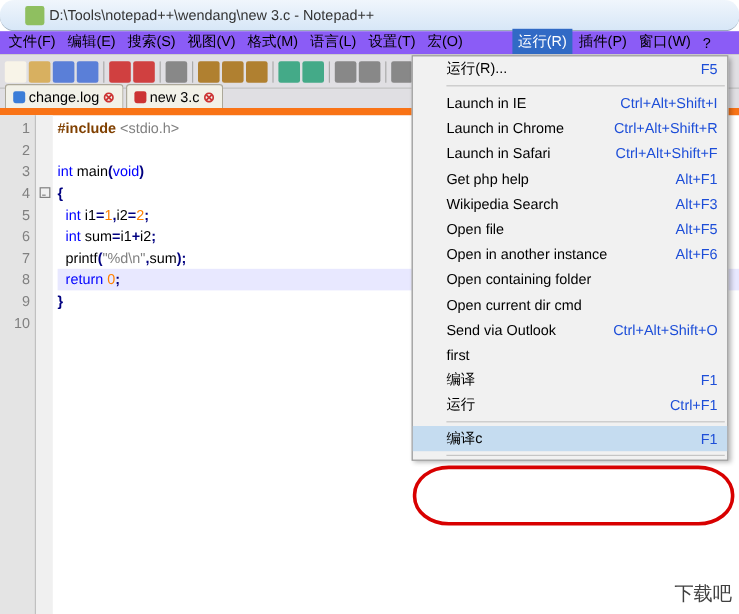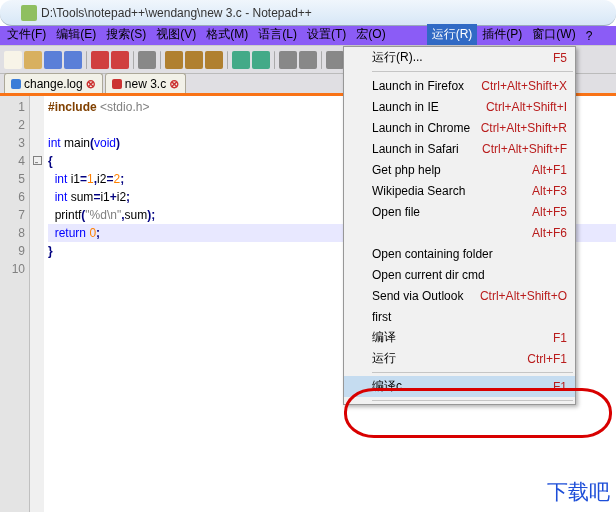--- a/index.html
+++ b/index.html
@@ -6,41 +6,41 @@
   body { background:#fff; width:616px; height:512px; overflow:hidden; position:relative; }
   .titlebar { height:26px; background:linear-gradient(#f0f6fc,#d7e7f7); display:flex; align-items:center; padding:0 21px; border-bottom:1px solid #9ab;border-radius:12px; }
   .titlebar .ico { width:16px; height:16px; background:#8fbf60; border-radius:2px; margin-right:4px; display:inline-block; }
   .titlebar .txt { color:#333; }
   .menubar { height:20px; background:#8b5cf6; display:flex; align-items:flex-end; padding:0 2px; border-bottom:1px solid #ccc; }
   .menubar .mi { padding:2px 5px; cursor:default; }
   .menubar .mi.active { background:#316ac5; color:#fff;margin-left:36px; }
   .toolbar { height:28px; background:#e0dfe3; display:flex; align-items:center; padding:0 4px; gap:2px; border-bottom:1px solid #bbb; }
   .tb { width:18px; height:18px; border-radius:2px; display:inline-block; }
   .tb.sep { width:1px; height:18px; background:#aaa; margin:0 2px; }
-  .tabbar { height:22px; background:#e0dfe3; display:flex; align-items:flex-end; padding:0 4px; gap:2px; border-bottom:3px solid #f97316; }
+  .tabbar { height:22px; background:#e0dfe3; display:flex; align-items:flex-end; padding:0 4px; gap:2px; border-bottom:6px solid #f97316; }
   .tab { height:20px; padding:2px 6px; display:flex; align-items:center; gap:3px; background:#f2f1e8; border:1px solid #aca899; border-bottom:none; border-radius:3px 3px 0 0; font-size:11px; }
   .tab .dot { width:10px;height:10px;background:#c33;border-radius:2px;display:inline-block; }
   .tab .blue { background:#3b7dd8; }
   .tab .x { color:#c33;font-weight:bold; }
   .editor { display:flex; position:absolute; top:96px; left:0; right:0; bottom:0; }
   .gutter { width:30px; background:#e4e4e4; text-align:right; padding:2px 4px 0 0; color:#808080; font-family:Consolas,monospace; font-size:13px; line-height:18px; border-right:1px solid #c0c0c0; }
   .fold { width:14px; background:#f0f0f0; padding-top:2px; font-family:Consolas,monospace; font-size:11px; line-height:18px; color:#808080; text-align:center; }
   .fold .box { width:9px;height:9px;border:1px solid #808080;display:inline-block;position:relative; }
   .fold .box::before { content:"-"; position:absolute; left:1px; top:-4px; }
   .code { flex:1; padding:2px 0 0 4px; font-family:Consolas,"Courier New",monospace; font-size:13px; line-height:18px; white-space:pre; }
   .code .line { height:18px; }
   .code .line.hl { background:#e8e8ff; }
   .kw { color:#0000ff; } .pp { color:#804000;font-weight:bold; } .str { color:#808080;text-align:center; } .num { color:#ff8000; } .op { color:#000080;font-weight:bold; }
-  .menu { position:absolute; top:46px; left:343px; width:233px; background:#f1f1f1; border:1px solid #979797; box-shadow:2px 2px 4px rgba(0,0,0,.3); }
+  .menu { position:absolute; top:46px; left:343px; width:264px; background:#f1f1f1; border:1px solid #979797; box-shadow:2px 2px 4px rgba(0,0,0,.3); }
   .menu .row { height:21px; display:flex; align-items:center; padding:0 8px 0 28px; position:relative; color:#000; }
   .menu .row.sel { background:#c5dcf0; }
-  .menu .row .sc { margin-left:auto; color:#b91c1c; }
+  .menu .row .sc { margin-left:auto; color:#1d4ed8; }
   .menu .sep { height:1px; background:#c5c5c5; margin:3px 2px 3px 28px; }
   .circled { position:absolute; top:388px; left:344px; width:268px; height:50px; border:3px solid #d80000; border-radius:30px/24px; pointer-events:none; }
-  .wm { position:absolute; right:6px; bottom:6px; color:#1d4ed8; font-size:21px; font-family:"KaiTi",serif; pointer-events:none; }
+  .wm { position:absolute; right:6px; bottom:6px; color:#404040; font-size:16px; font-family:"KaiTi",serif; pointer-events:none; }
 </style>
 </head>
 <body>
 
 <div class="titlebar">
   <span class="ico"></span>
   <span class="txt">D:\Tools\notepad++\wendang\new  3.c - Notepad++</span>
 </div>
 
 <div class="menubar" id="menubar">
@@ -132,24 +132,20 @@
   <div class="code" id="code"><div class="line"><span class="pp">#include</span> <span class="str">&lt;stdio.h&gt;</span></div><div class="line">&nbsp;</div><div class="line"><span class="kw">int</span> main<span class="op">(</span><span class="kw">void</span><span class="op">)</span></div><div class="line"><span class="op">{</span></div><div class="line">  <span class="kw">int</span> i1<span class="op">=</span><span class="num">1</span><span class="op">,</span>i2<span class="op">=</span><span class="num">2</span><span class="op">;</span></div><div class="line">  <span class="kw">int</span> sum<span class="op">=</span>i1<span class="op">+</span>i2<span class="op">;</span></div><div class="line">  printf<span class="op">(</span><span class="str">"%d\n"</span><span class="op">,</span>sum<span class="op">);</span></div><div class="line hl">  <span class="kw">return</span> <span class="num">0</span><span class="op">;</span></div><div class="line"><span class="op">}</span></div><div class="line">&nbsp;</div></div>
 </div>
 
 <div class="menu" id="runmenu">
     <div class="row">
       <span>运行(R)...</span>
       <span class="sc">F5</span>
     </div>
     <div class="sep"></div>
     <div class="row">
-      <span>Launch in Firefox</span>
-      <span class="sc">Ctrl+Alt+Shift+X</span>
-    </div>
-    <div class="row">
       <span>Launch in IE</span>
       <span class="sc">Ctrl+Alt+Shift+I</span>
     </div>
     <div class="row">
       <span>Launch in Chrome</span>
       <span class="sc">Ctrl+Alt+Shift+R</span>
     </div>
     <div class="row">
       <span>Launch in Safari</span>
       <span class="sc">Ctrl+Alt+Shift+F</span>
@@ -160,20 +156,21 @@
     </div>
     <div class="row">
       <span>Wikipedia Search</span>
       <span class="sc">Alt+F3</span>
     </div>
     <div class="row">
       <span>Open file</span>
       <span class="sc">Alt+F5</span>
     </div>
     <div class="row">
+      <span>Open in another instance</span>
       <span class="sc">Alt+F6</span>
     </div>
     <div class="row">
       <span>Open containing folder</span>
     </div>
     <div class="row">
       <span>Open current dir cmd</span>
     </div>
     <div class="row">
       <span>Send via Outlook</span>

